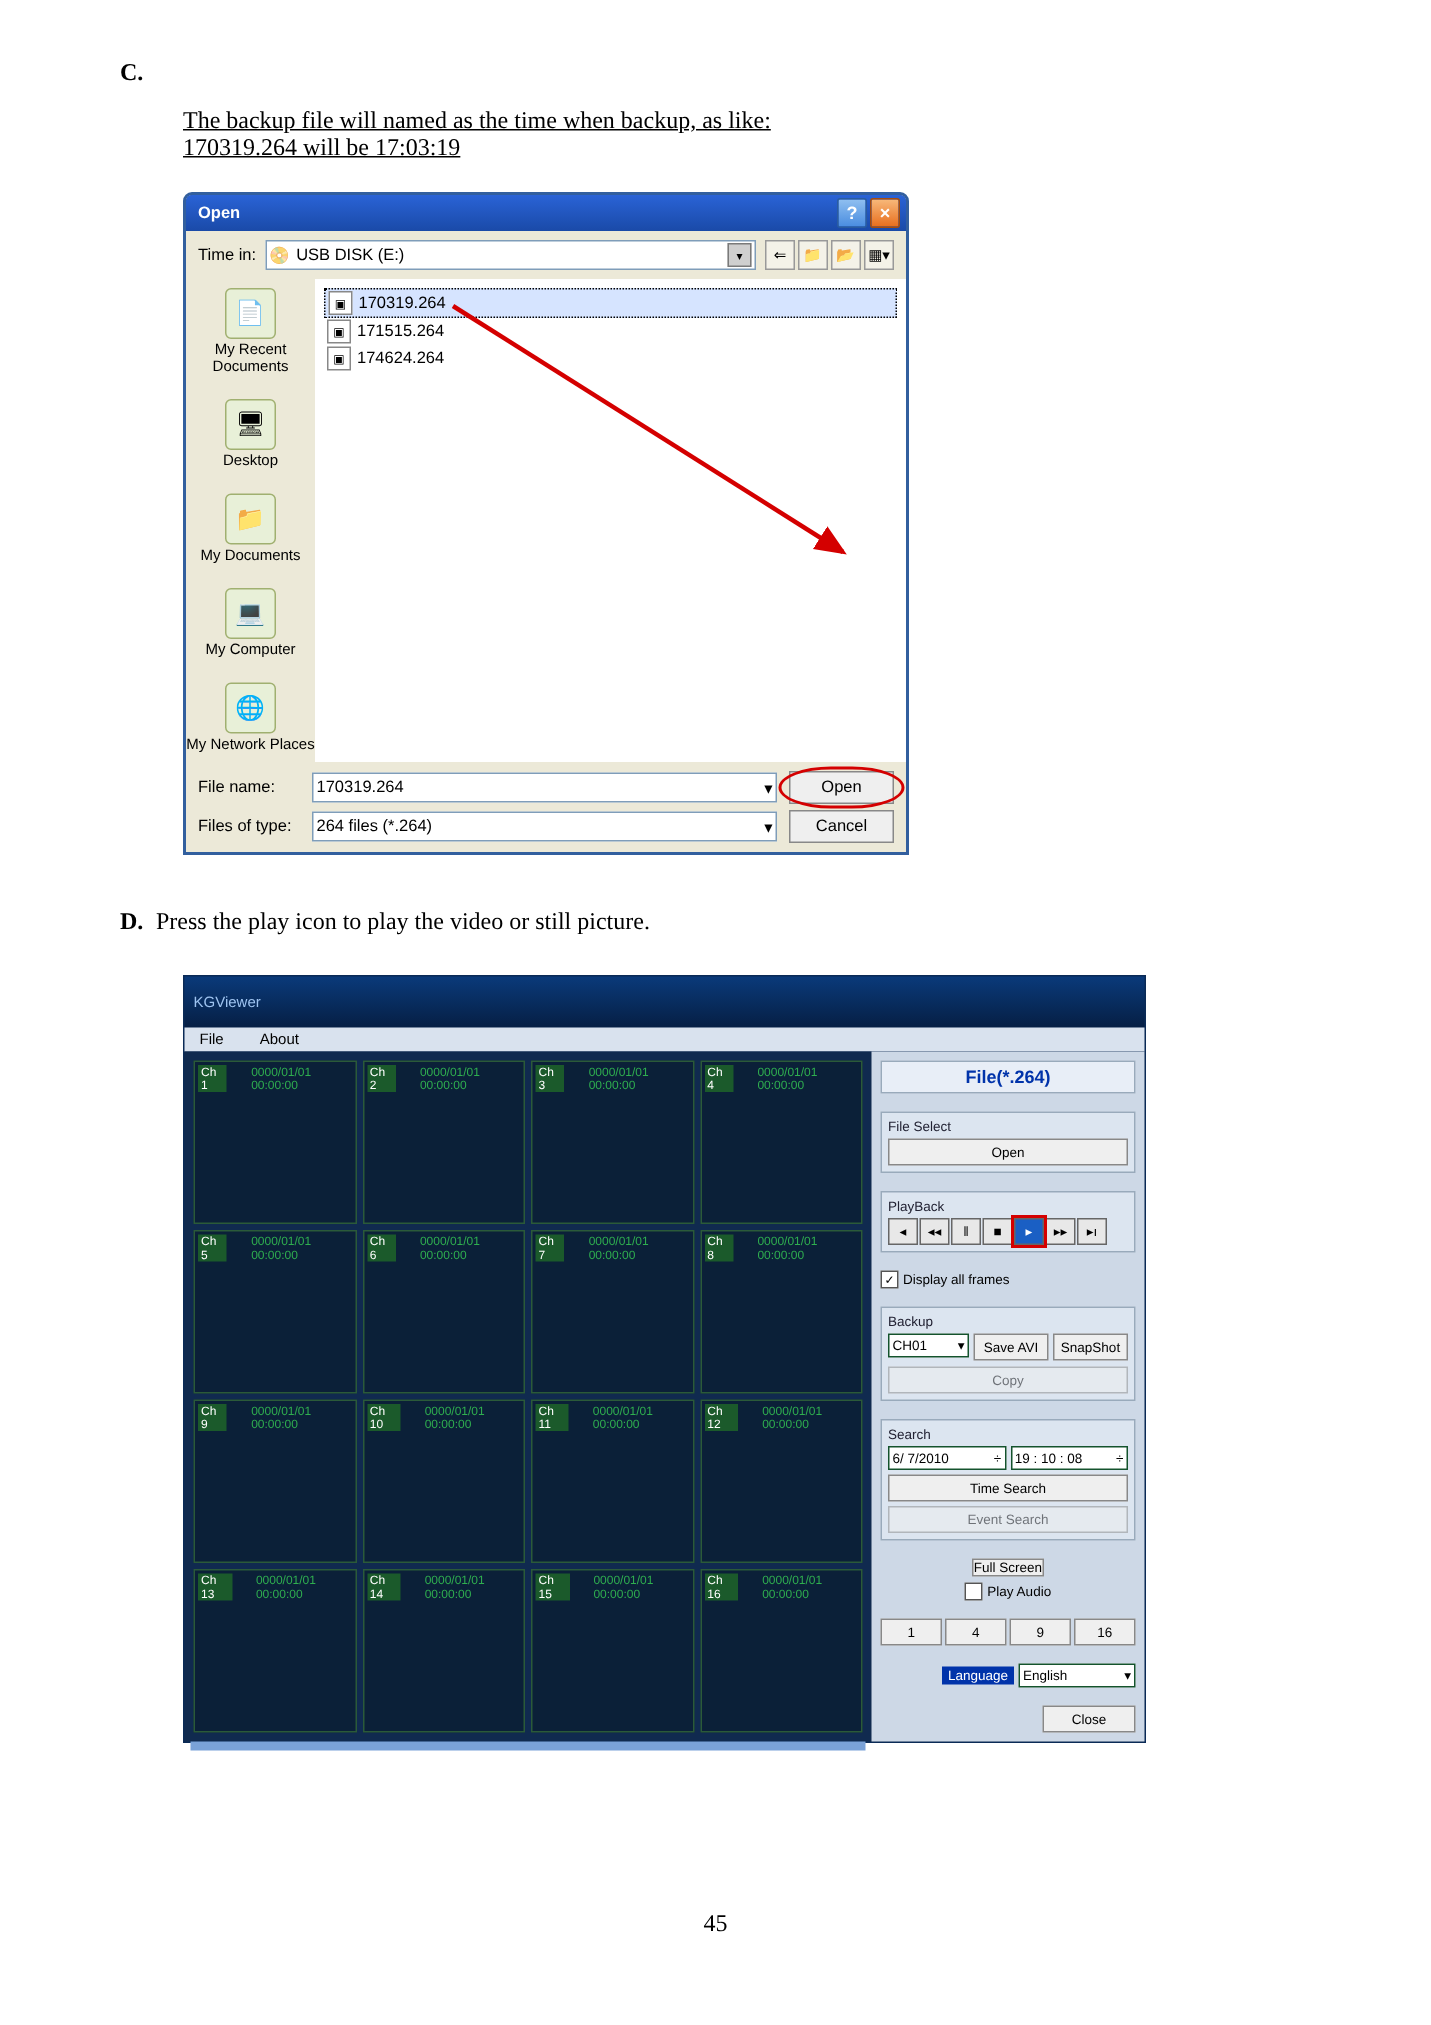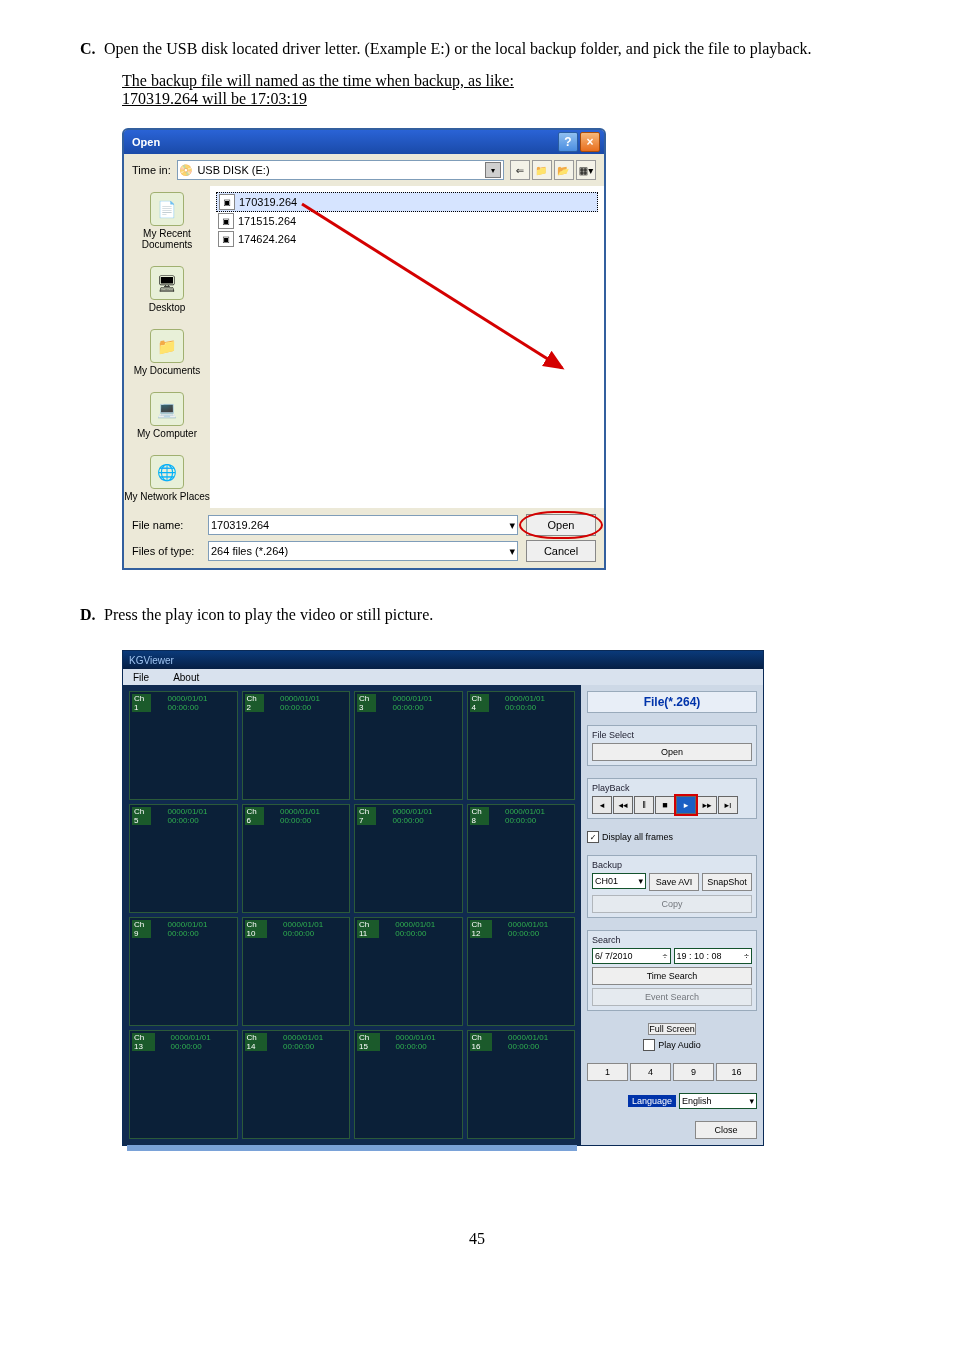--- a/index.html
+++ b/index.html
@@ -103,21 +103,21 @@
   .txtbox{border:1px solid #7f9db9;background:#fff;height:18px;display:flex;align-items:center;justify-content:space-between;padding:0 2px;font-size:11px;}
   .btn{height:20px;border:1px solid #888;background:#efefef;font-size:11px;display:flex;align-items:center;justify-content:center;}
   .btn.open{position:relative;}
   .btn.open::after{content:"";position:absolute;inset:-4px -8px;border:2px solid #d40000;border-radius:50%/60%;}
 
   
   .app2{
     width:640px;margin-left:42px;border:1px solid #0a2a56;
     background:#0a2a56;font-family:Tahoma,Arial,sans-serif;font-size:10px;color:#000;
   }
-  .app2 .tb{height:18px;background:linear-gradient(to bottom,#0a3a7a,#061f44);color:#9ec3f0;display:flex;align-items:center;padding:0 6px;font-size:10px;}
+  .app2 .tb{height:34px;background:linear-gradient(to bottom,#0a3a7a,#061f44);color:#9ec3f0;display:flex;align-items:center;padding:0 6px;font-size:10px;}
   .app2 .menu{height:16px;background:#d9e2ee;display:flex;align-items:center;gap:24px;padding:0 10px;font-size:10px;}
   .app2 .body{display:flex;background:#102a4f;}
   .gridarea{flex:1;padding:6px;display:grid;grid-template-columns:repeat(4,1fr);grid-template-rows:repeat(4,1fr);gap:4px;min-height:260px;position:relative;}
   .cell{border:1px solid #2b5a39;background:#0b2038;color:#2fae4f;font-size:8px;padding:2px;display:flex;align-items:flex-start;gap:16px;}
   .cell .ch{background:#1b5a2b;color:#fff;padding:0 2px;font-size:8px;}
   .gridarea::after{content:"";position:absolute;left:4px;right:4px;bottom:-6px;height:6px;background:#7aa2d8;}
   .side{
     width:170px;background:#cdd8e6;padding:6px;display:flex;flex-direction:column;gap:12px;
   }
   .side .toplabel{background:#e8eef7;border:1px solid #9ab;padding:3px;text-align:center;font-weight:bold;color:#0033aa;font-size:12px;}
@@ -129,31 +129,30 @@
   .pbrow .pb.play{background:#1a5fc4;color:#fff;position:relative;}
   .pbrow .pb.play::after{content:"";position:absolute;inset:-3px;border:2px solid #d40000;}
   .chk{font-size:9px;display:flex;align-items:center;gap:3px;}
   .row3{display:flex;gap:3px;}
   .row3 > *{flex:1;}
   .tinyin{border:1px solid #14532d;background:#fff;height:14px;font-size:9px;display:flex;align-items:center;padding:0 2px;justify-content:space-between;}
   .seg{display:flex;gap:2px;}
   .seg .s{flex:1;border:1px solid #888;background:#efefef;height:16px;display:flex;align-items:center;justify-content:center;font-size:9px;}
   .langrow{display:flex;align-items:center;gap:3px;padding-left:41px;}
   .langrow .lg{background:#0033aa;color:#fff;font-size:9px;padding:1px 4px;}
-  .pagenum{text-align:center;margin-top:84px;font-family:"Times New Roman",serif;font-size:16px;}
+  .pagenum{text-align:center;margin-top:112px;font-family:"Times New Roman",serif;font-size:16px;}
 </style>
 </head>
 <body>
 
 
 
 
 <div class="para1">
   <span class="marker">C.</span>
-  <span>Open the USB disk located driver letter. (Example E:) or the local backup folder, and pick the file to playback.</span>
 </div>
 <div class="indent">
   <div>The backup file will named as the time when backup, as like:</div>
   <div>170319.264 will be 17:03:19</div>
 </div>
 
 
 <div class="dialog">
   <div class="titlebar">
     <span>Open</span>

